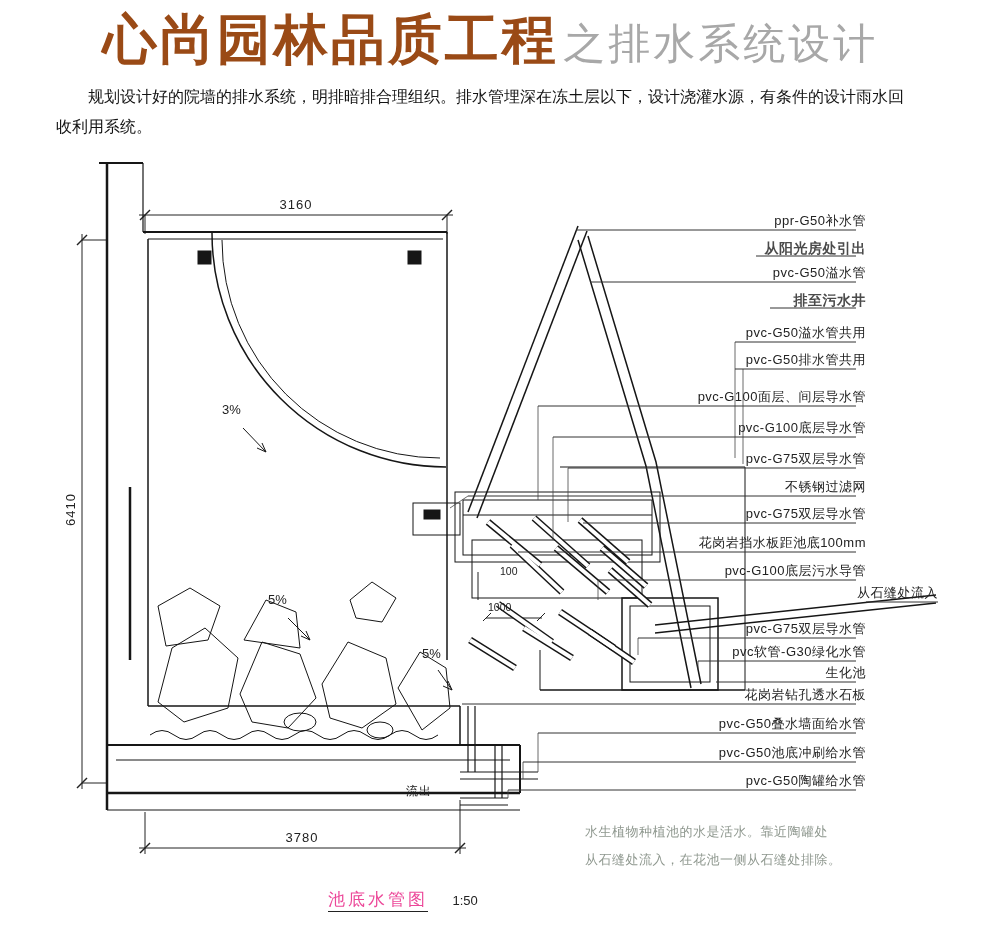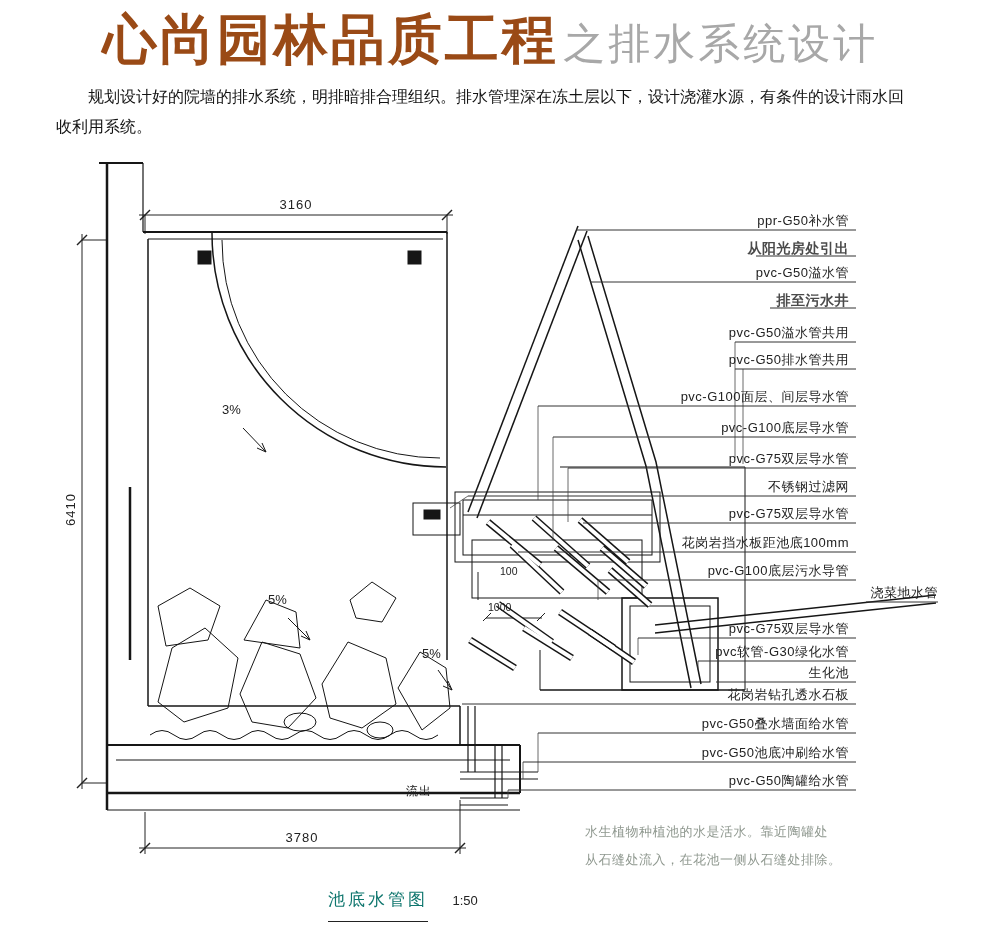--- a/index.html
+++ b/index.html
@@ -4,30 +4,30 @@
 <style>
   html,body{margin:0;padding:0;background:#fff;}
   .page{position:relative;width:981px;height:930px;background:#ffffff;overflow:hidden;
         font-family:"Liberation Sans",sans-serif;color:#161616;}
   svg{position:absolute;left:0;top:0;}
   .title{position:absolute;top:4px;left:0;width:100%;text-align:center;white-space:nowrap;}
   .title-main{font-size:54px;font-weight:bold;letter-spacing:3px;color:#9a4a16;}
   .title-sub{font-size:42px;font-weight:400;letter-spacing:3px;color:#a8a8a8;}
   .desc{position:absolute;top:66px;left:56px;width:856px;font-size:16px;line-height:30px;
         text-indent:2em;color:#141414;font-family:Liberation Serif, serif;}
-  .ann{position:absolute;right:132px;font-size:13px;color:#222;letter-spacing:.5px;white-space:nowrap;}
+  .ann{position:absolute;right:115px;font-size:13px;color:#222;letter-spacing:.5px;white-space:nowrap;}
   .ann.sub{font-size:14px;color:#4a4a4a;font-weight:bold;}
   .ann.far{right:43px;}
   .dim{position:absolute;font-size:13px;color:#222;text-align:center;letter-spacing:1px;}
   .dim-v{transform:rotate(-90deg);transform-origin:center;}
   .dim.small{font-size:10.5px;letter-spacing:0;}
   .slope{position:absolute;font-size:13px;color:#222;}
   .flow{position:absolute;font-size:12px;color:#222;letter-spacing:1px;margin-top:47px;}
   .caption{position:absolute;left:328px;top:888px;white-space:nowrap;}
-  .caption-title{font-size:17px;letter-spacing:3px;color:#0f766e;border-bottom:1.5px solid #222;padding-bottom:12px;}
+  .caption-title{font-size:17px;letter-spacing:3px;color:#ec4899;border-bottom:1.5px solid #222;padding-bottom:2px;}
   .caption-scale{font-size:13px;color:#222;margin-left:20px;}
   .notes{position:absolute;left:585px;top:818px;font-size:13px;line-height:28px;
          color:#8f988f;letter-spacing:.5px;white-space:nowrap;font-family:"Liberation Serif",serif;}
 </style>
 </head>
 <body>
 
 <div class="page">
 
   <svg width="981" height="930" viewBox="0 0 981 930">
@@ -235,21 +235,21 @@
   <div class="ann sub" style="top:292px">排至污水井</div>
   <div class="ann" style="top:324px">pvc-G50溢水管共用</div>
   <div class="ann" style="top:351px">pvc-G50排水管共用</div>
   <div class="ann" style="top:388px">pvc-G100面层、间层导水管</div>
   <div class="ann" style="top:419px">pvc-G100底层导水管</div>
   <div class="ann" style="top:450px">pvc-G75双层导水管</div>
   <div class="ann" style="top:478px">不锈钢过滤网</div>
   <div class="ann" style="top:505px">pvc-G75双层导水管</div>
   <div class="ann" style="top:534px">花岗岩挡水板距池底100mm</div>
   <div class="ann" style="top:562px">pvc-G100底层污水导管</div>
-  <div class="ann far" style="top:584px">浇菜地水管</div>
+  <div class="ann far" style="top:584px">从石缝处流入</div>
   <div class="ann" style="top:620px">pvc-G75双层导水管</div>
   <div class="ann" style="top:643px">pvc软管-G30绿化水管</div>
   <div class="ann" style="top:664px">生化池</div>
   <div class="ann" style="top:686px">花岗岩钻孔透水石板</div>
   <div class="ann" style="top:715px">pvc-G50叠水墙面给水管</div>
   <div class="ann" style="top:744px">pvc-G50池底冲刷给水管</div>
   <div class="ann" style="top:772px">pvc-G50陶罐给水管</div>
 
   <div class="caption">
     <span class="caption-title">池底水管图</span>

